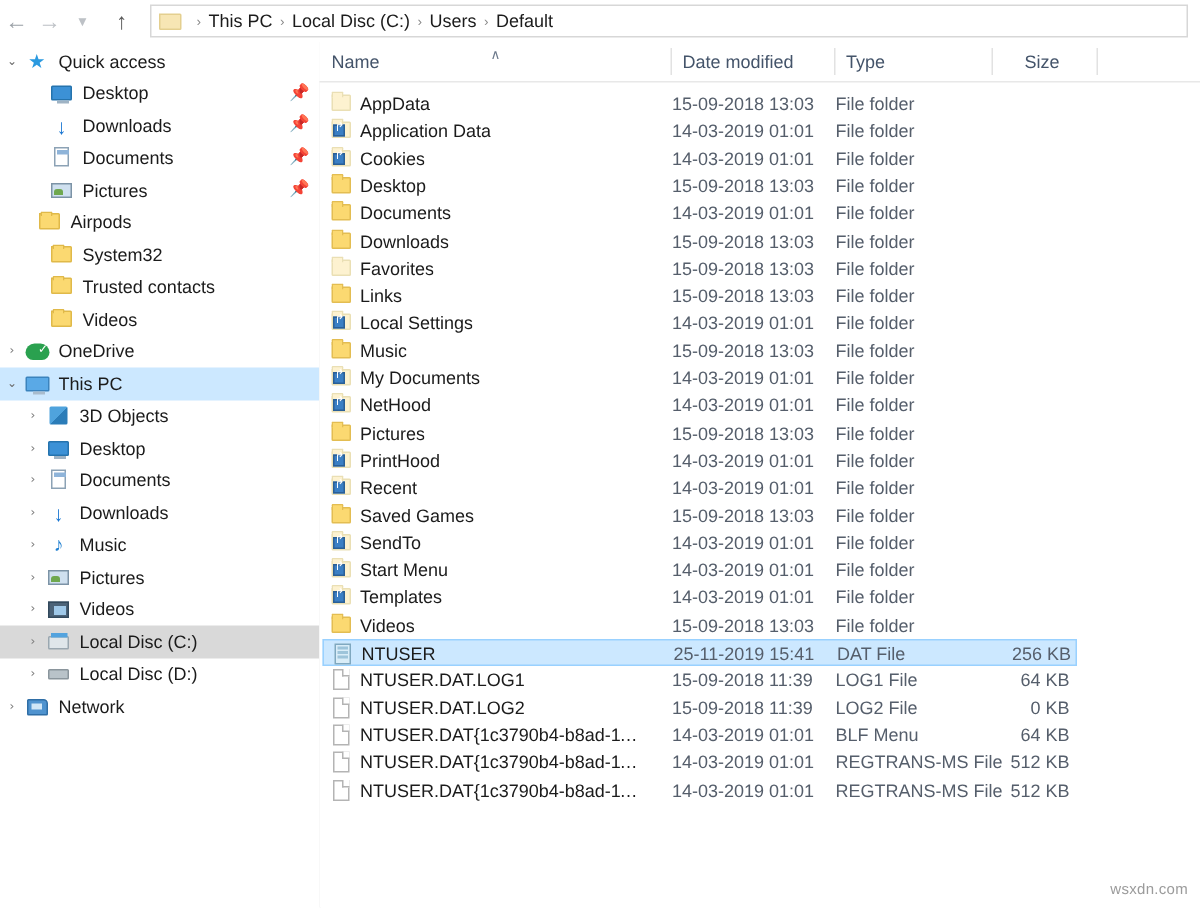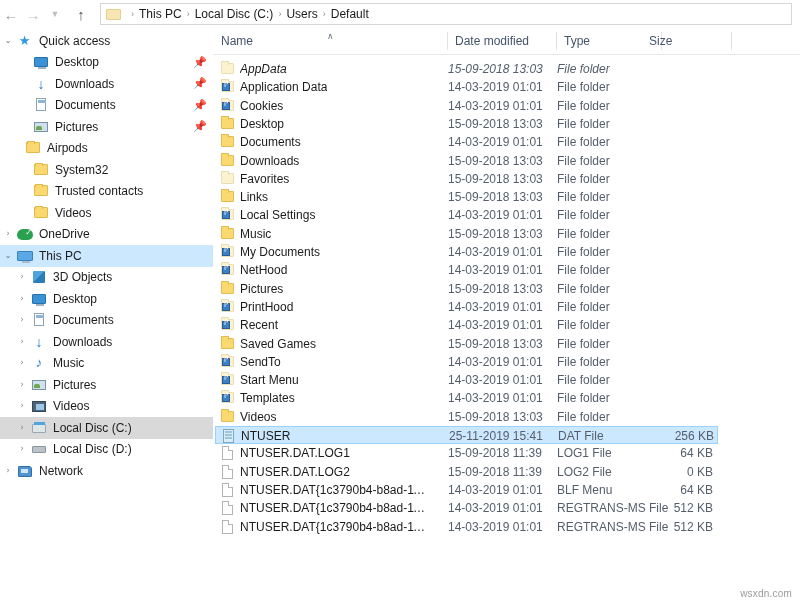--- a/index.html
+++ b/index.html
@@ -368,27 +368,27 @@
   <div class="content">
 
     <div class="col-head">
       <div class="ch" style="left:0; width:234px;">Name</div>
       <div class="sort-arrow" style="left:114px;">∧</div>
       <div class="ch-div" style="left:234px;"></div>
       <div class="ch" style="left:234px; width:109px;">Date modified</div>
       <div class="ch-div" style="left:343px;"></div>
       <div class="ch" style="left:343px; width:105px;">Type</div>
       <div class="ch-div" style="left:448px;"></div>
-      <div class="ch" style="left:428px; width:70px;">Size</div>
+      <div class="ch" style="left:462px; width:70px;">Size</div>
       <div class="ch-div" style="left:518px;"></div>
       <div class="head-underline"></div>
     </div>
 
     <div class="rows" id="rows">
-        <div class="row" style="top: 5px; font-style: italic;">
+        <div class="row" style="top: 5px;">
           <span class="r-ico">
             <span class="f-folder pale"></span>
           </span>
           <span class="r-name">AppData</span>
           <span class="r-date">15-09-2018 13:03</span>
           <span class="r-type">File folder</span>
           <span class="r-size"></span>
         </div>
         <div class="row" style="top: 23.3px;">
           <span class="r-ico">

